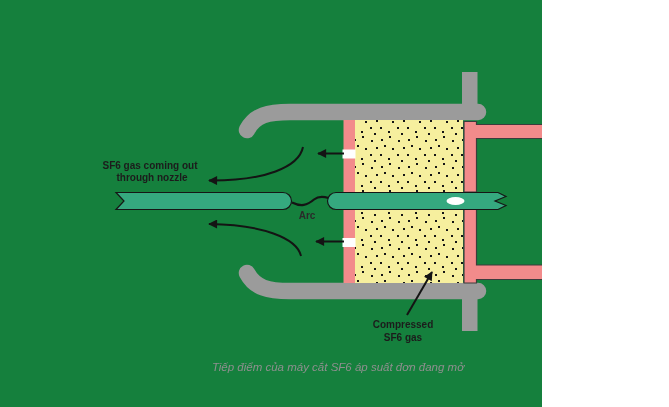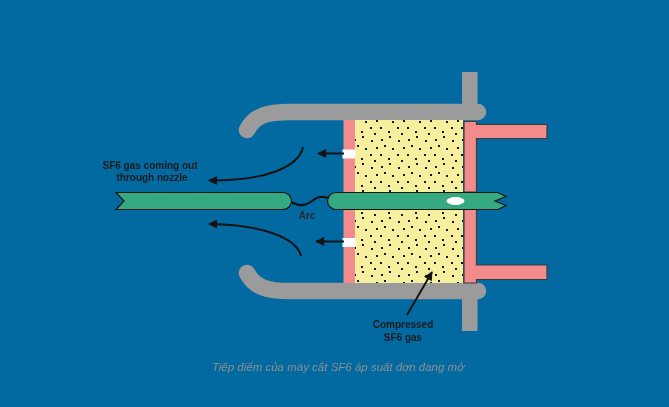--- a/index.html
+++ b/index.html
@@ -1,20 +1,20 @@
 <!DOCTYPE html>
 <html><head>
 <meta charset="utf-8">
 <style>
   html, body { margin: 0; padding: 0; background: #ffffff; }
   .stage {
     position: relative;
-    width: 669px;
+    width: 542px;
     height: 407px;
-    background: #0369a1;
+    background: #15803d;
     overflow: hidden;
     font-family: "Liberation Sans", sans-serif;
   }
   svg { position: absolute; top: 0; left: 0; }
   .lbl {
     font-family: "Liberation Sans", sans-serif;
     font-size: 10px;
     font-weight: 700;
     fill: #1c1c1c;
   }

